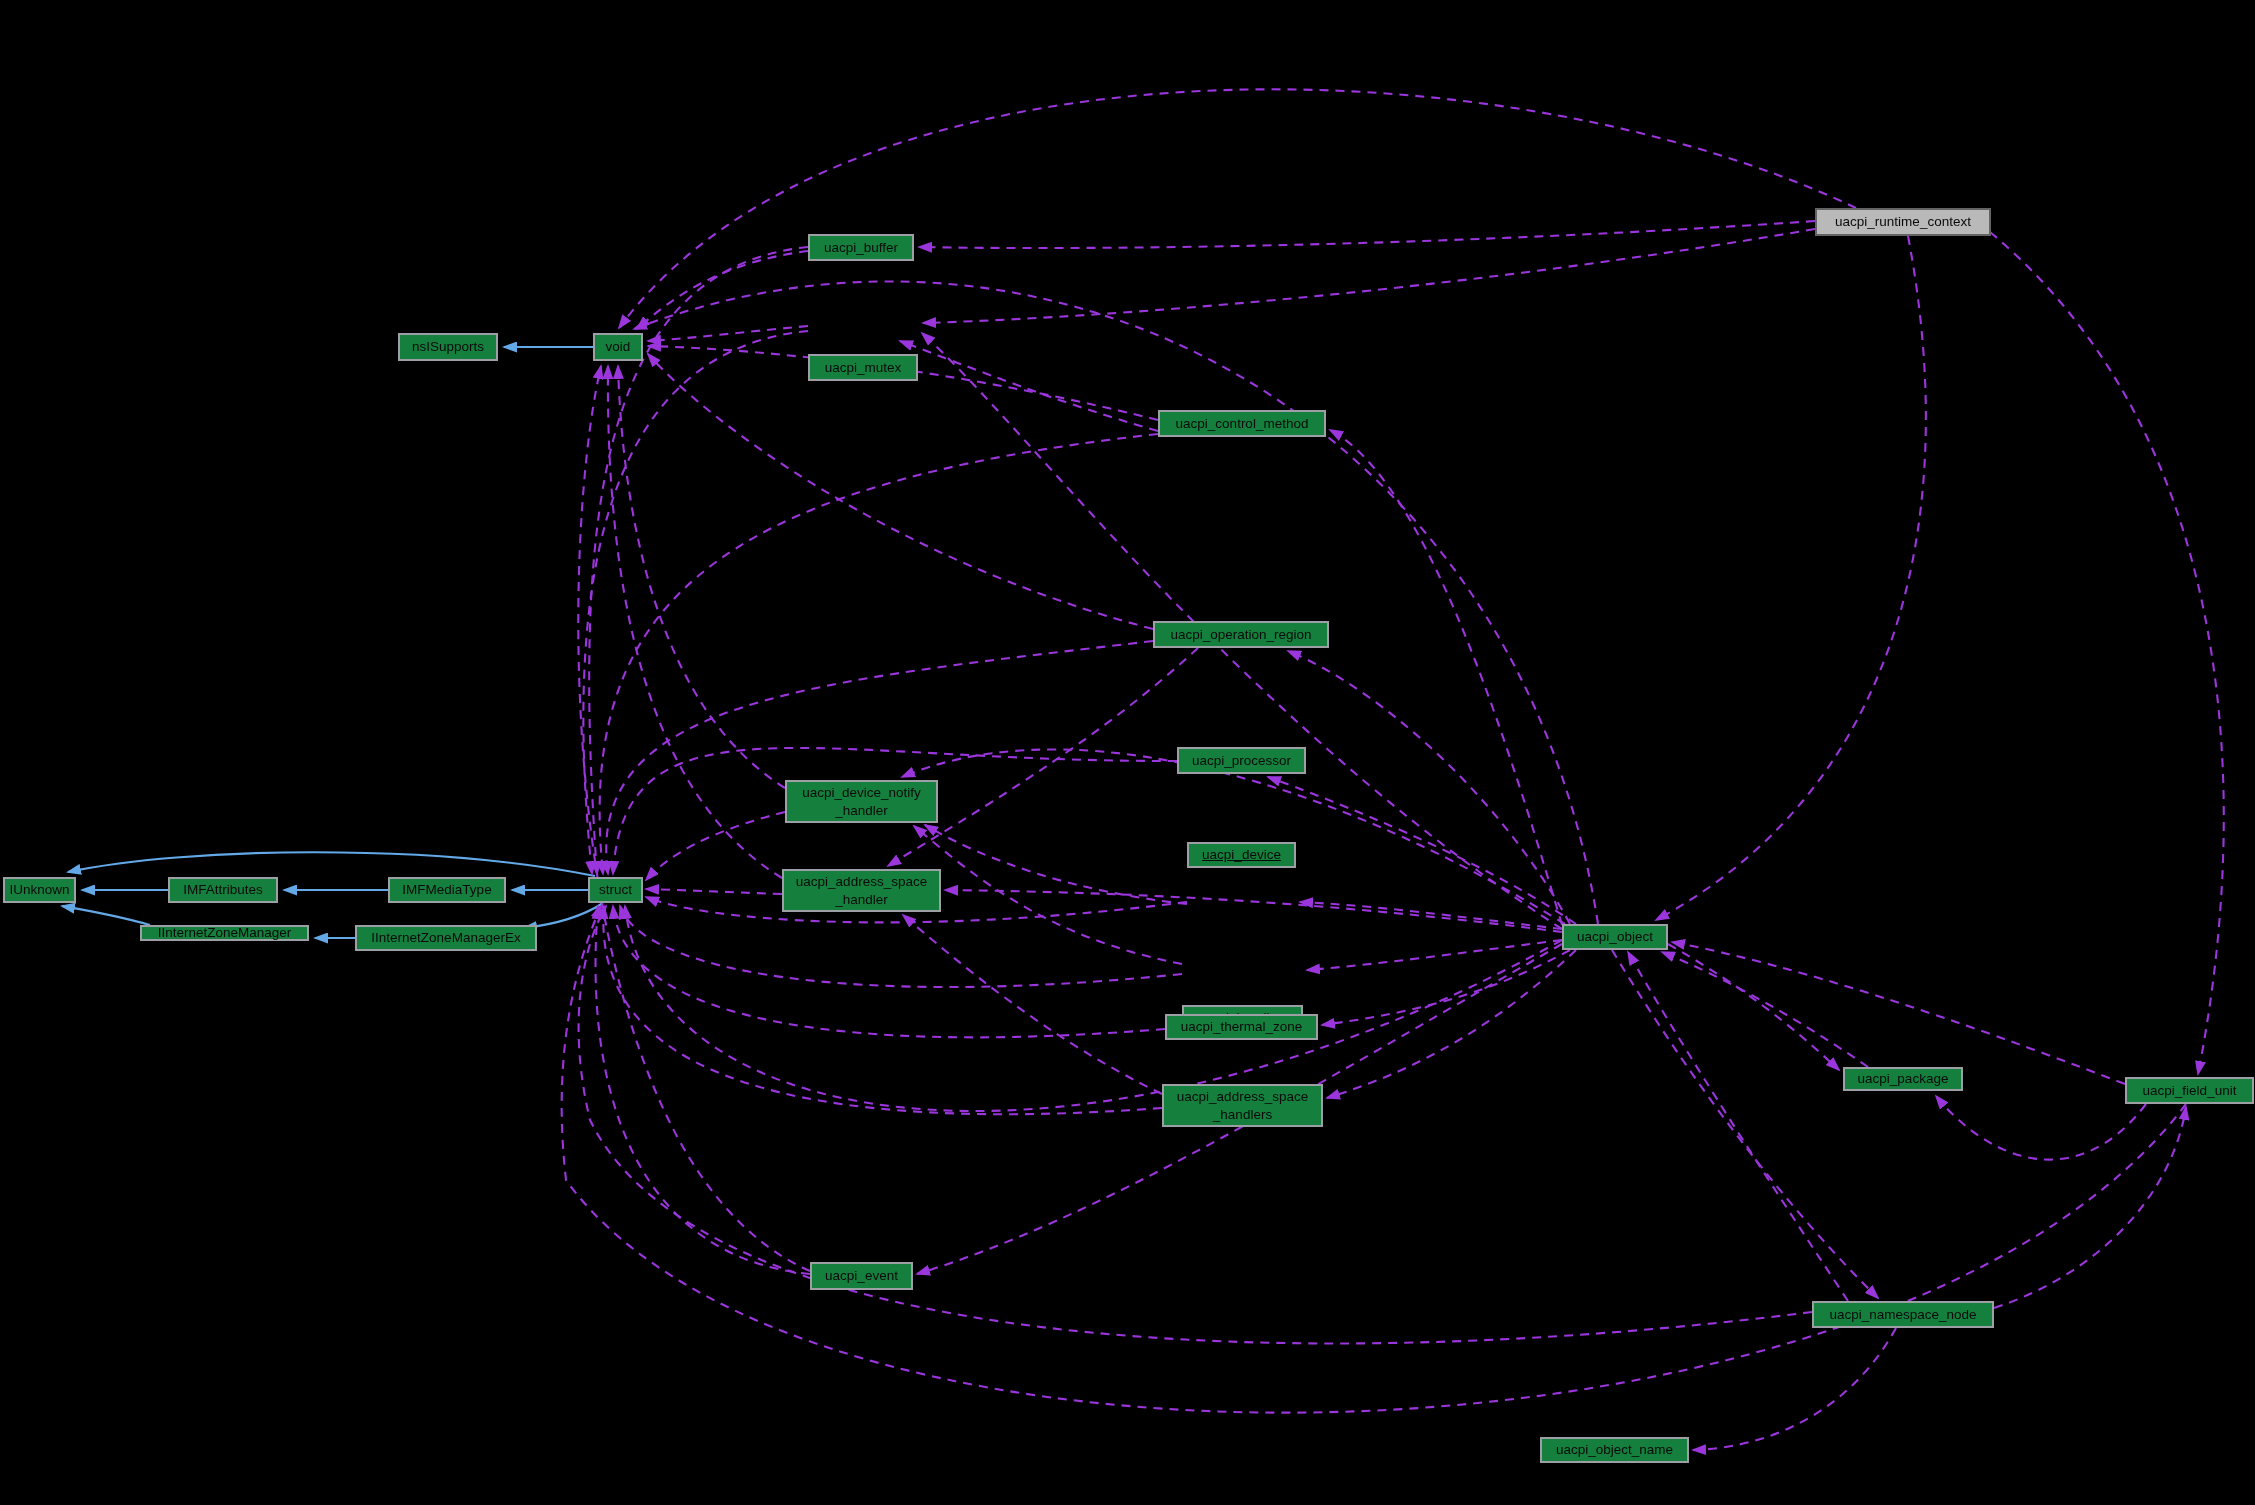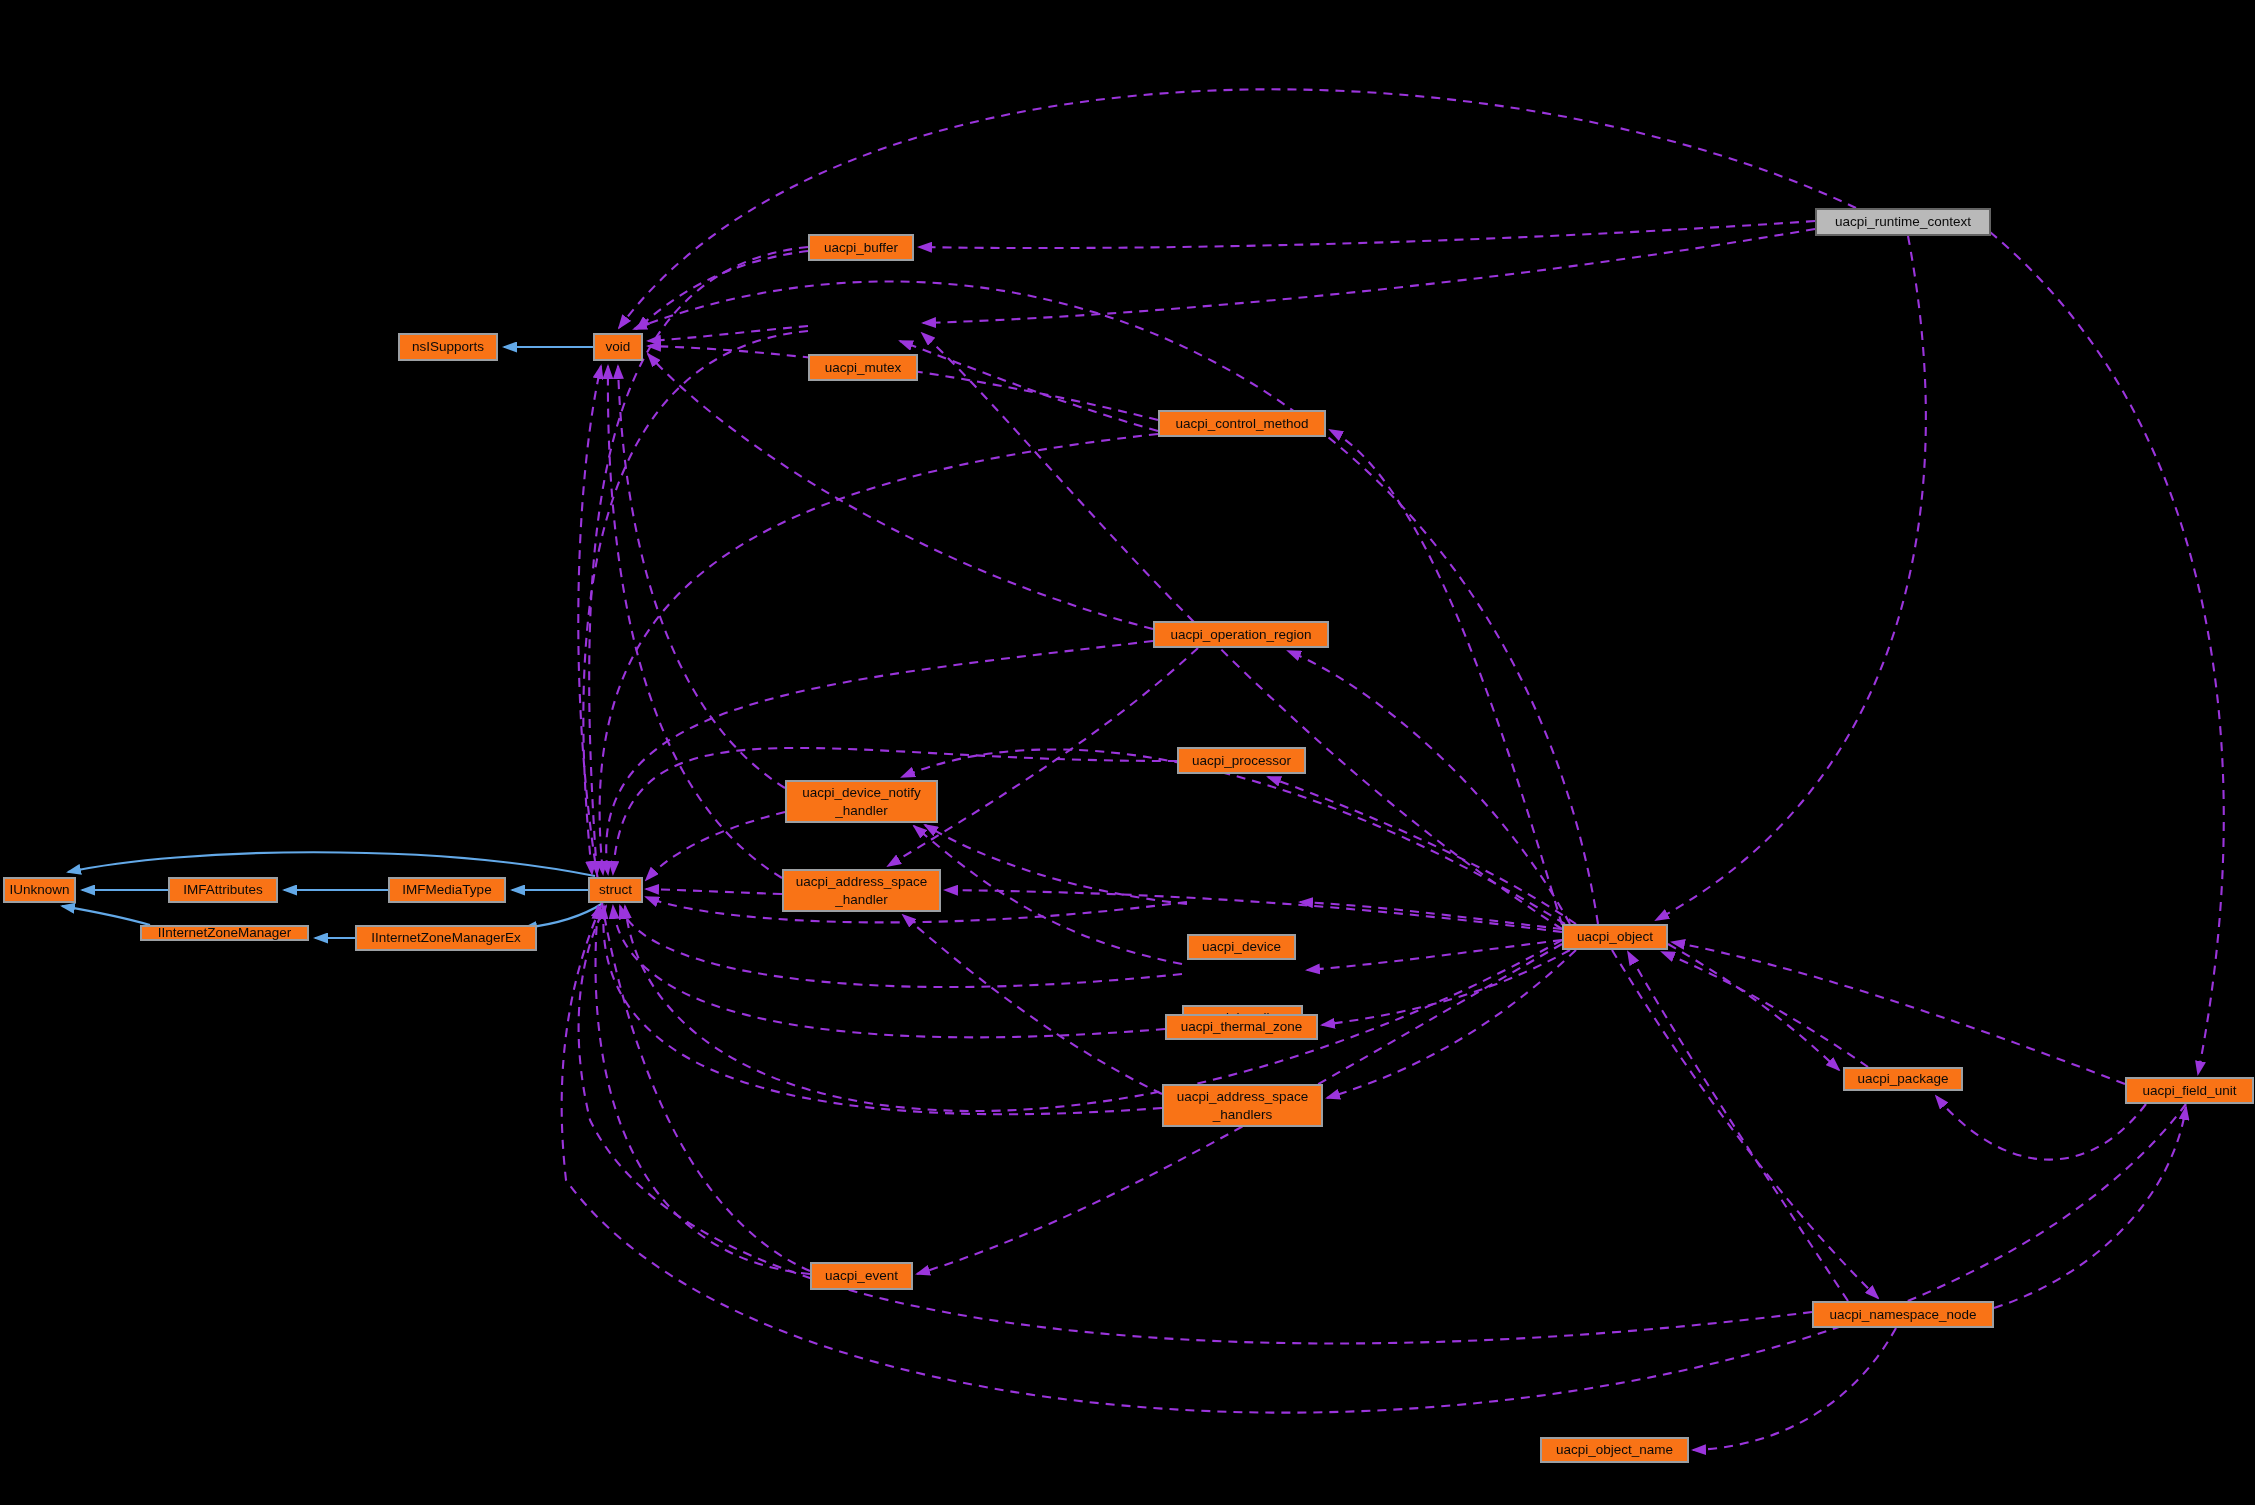--- a/index.html
+++ b/index.html
@@ -2,21 +2,21 @@
 <html><head>
 <meta charset="utf-8">
 <style>
   html,body{margin:0;padding:0;background:#000;}
   #stage{position:relative;width:2255px;height:1505px;background:#000;overflow:hidden;
          font-family:"Liberation Sans",sans-serif;}
   #edges{position:absolute;left:0;top:0;width:2255px;height:1505px;}
   .edge{fill:none;stroke-width:2.1px;}
   .edge.dashed{stroke:#9b35dc;stroke-dasharray:9 7;}
   .edge.solid{stroke:#63a9e8;}
-  .node{position:absolute;box-sizing:border-box;background:#f97316;border:2px solid #9c9fa3;
+  .node{position:absolute;box-sizing:border-box;background:#15803d;border:2px solid #9c9fa3;
         color:#0a0a0a;display:flex;align-items:center;justify-content:center;
         font-size:13.5px;line-height:1.3;white-space:pre-line;text-align:center;
         cursor:pointer;z-index:2;}
   .node.highlight{background:#b9b9b9;border-color:#636363;}
 </style>
 </head>
 <body>
 
 <div id="stage">
   <svg id="edges" viewBox="0 0 2255 1505" xmlns="http://www.w3.org/2000/svg">
@@ -103,21 +103,21 @@
       <div class="node" style="left: 785px; top: 780px; width: 153px; height: 43px;">uacpi_device_notify
 _handler</div>
       <div class="node" style="left: 782px; top: 869px; width: 159px; height: 43px;">uacpi_address_space
 _handler</div>
       <div class="node" style="left: 3px; top: 877px; width: 73px; height: 26px;">IUnknown</div>
       <div class="node" style="left: 168px; top: 877px; width: 110px; height: 26px;">IMFAttributes</div>
       <div class="node" style="left: 388px; top: 877px; width: 118px; height: 26px;">IMFMediaType</div>
       <div class="node" style="left: 588px; top: 877px; width: 55px; height: 26px;">struct</div>
       <div class="node" style="left: 140px; top: 925px; width: 169px; height: 16px;">IInternetZoneManager</div>
       <div class="node" style="left: 355px; top: 925px; width: 182px; height: 26px;">IInternetZoneManagerEx</div>
-      <div class="node" style="left: 1187px; top: 934px; width: 109px; height: 26px;">uacpi_device</div>
+      <div class="node" style="left: 1187px; top: 842px; width: 109px; height: 26px; text-decoration: underline;">uacpi_device</div>
       <div class="node" style="left: 1182px; top: 1005px; width: 121px; height: 26px;">uacpi_handlers</div>
       <div class="node" style="left: 1165px; top: 1014px; width: 153px; height: 26px;">uacpi_thermal_zone</div>
       <div class="node" style="left: 1162px; top: 1084px; width: 161px; height: 43px;">uacpi_address_space
 _handlers</div>
       <div class="node" style="left: 1562px; top: 924px; width: 106px; height: 26px;">uacpi_object</div>
       <div class="node" style="left: 1843px; top: 1067px; width: 120px; height: 24px;">uacpi_package</div>
       <div class="node" style="left: 2125px; top: 1077px; width: 129px; height: 27px;">uacpi_field_unit</div>
       <div class="node" style="left: 810px; top: 1262px; width: 103px; height: 28px;">uacpi_event</div>
       <div class="node" style="left: 1812px; top: 1301px; width: 182px; height: 27px;">uacpi_namespace_node</div>
       <div class="node" style="left: 1540px; top: 1437px; width: 149px; height: 26px;">uacpi_object_name</div>

